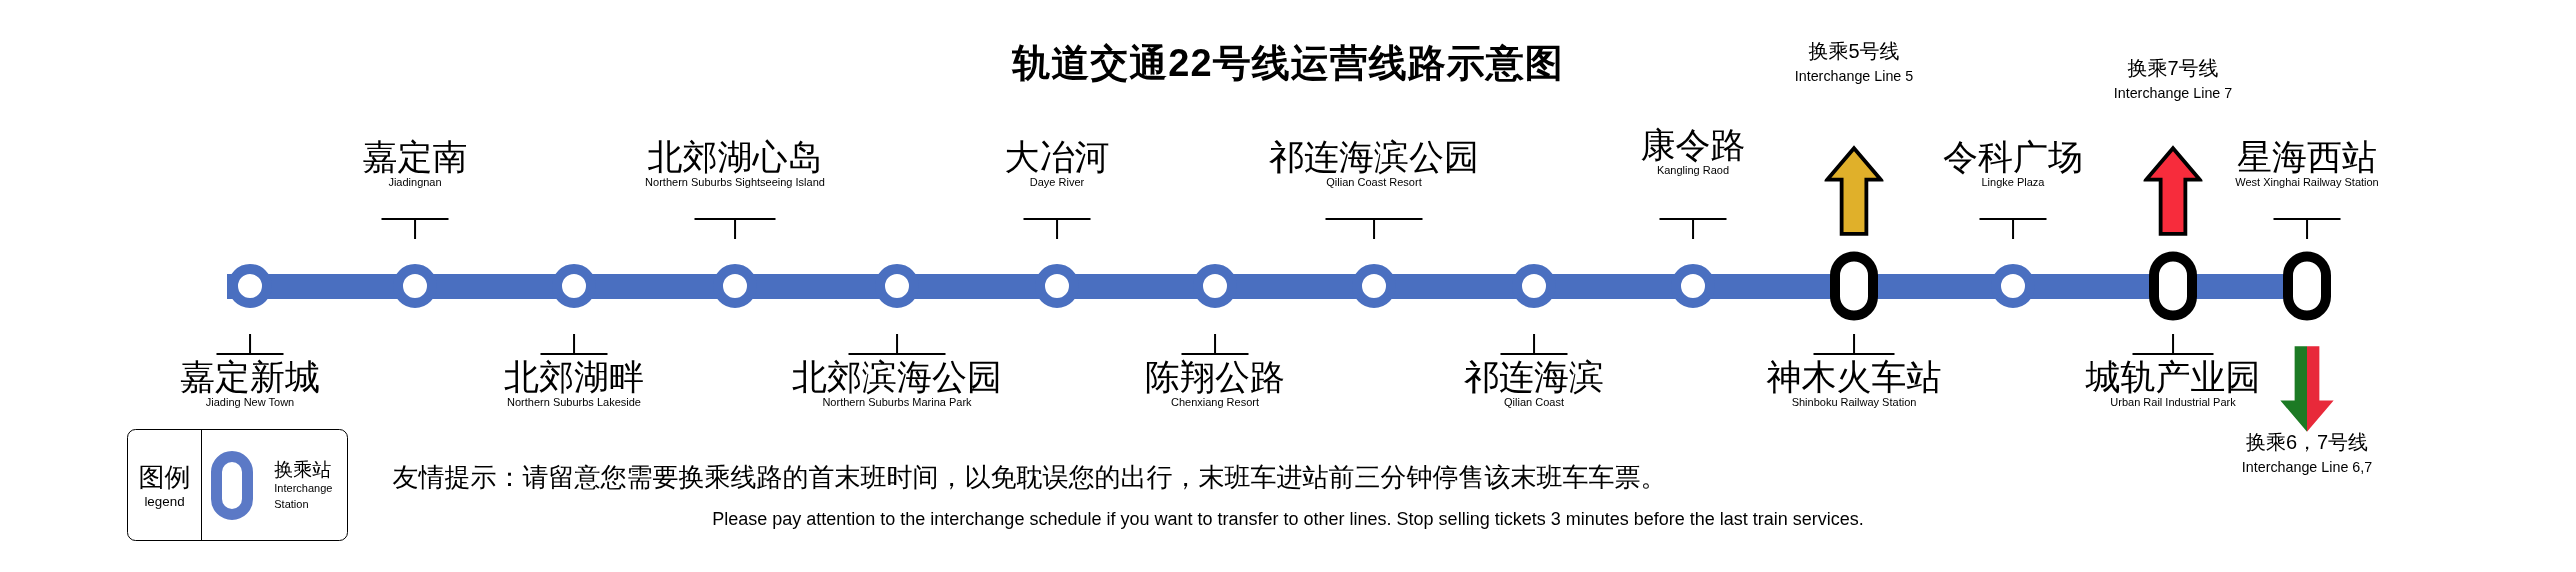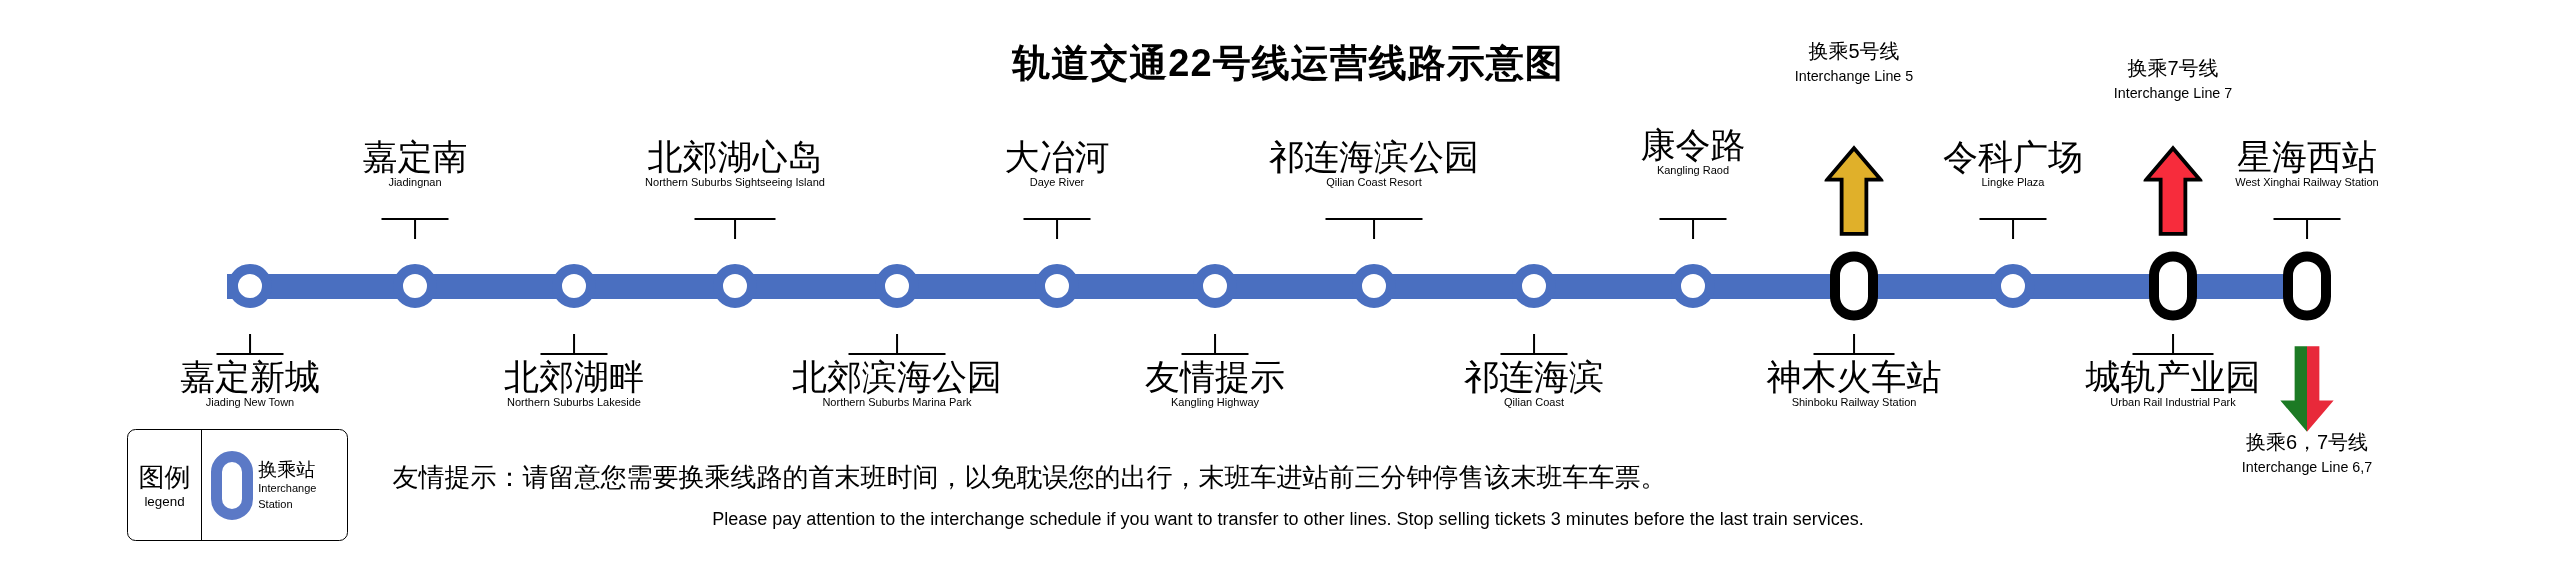--- a/index.html
+++ b/index.html
@@ -62,21 +62,21 @@
     position:absolute;left:127px;top:429px;width:221px;height:112px;
     border:1.9px solid #000;border-radius:8.6px;background:#fff;box-sizing:border-box;
     display:flex;align-items:stretch;
   }
   .legend-left{
     width:74px;border-right:1.9px solid #000;box-sizing:border-box;
     display:flex;flex-direction:column;align-items:center;justify-content:center;padding-top:3.8px;
   }
   .legend-left .cn{font-size:26px;line-height:28px;font-weight:normal;color:#000;text-align:center;}
   .legend-left .en{font-size:13.4px;line-height:17px;color:#000;margin-top:1.9px;}
-  .legend-right{flex:1;display:flex;align-items:center;padding-left:8.6px;}
+  .legend-right{flex:1;display:flex;align-items:center;padding-left:8.6px;gap:16px;}
   .legend-sym{
     width:42px;height:69px;border-radius:21px;
     border:11.4px solid #5b79c6;background:#fff;box-sizing:border-box;flex:none;
   }
   .legend-txt{margin-left:5.7px;color:#000;}
   .legend-txt .cn{font-size:19px;line-height:23px;}
   .legend-txt .en{font-size:11px;line-height:15.3px;}
 
   
   .notice-cn{
@@ -136,22 +136,22 @@
       <div class="stn" style="left: 1057px; top: 286px;"></div>
       <div class="tick tick-up" style="left: 1057px;"></div>
       <div class="lbl lbl-up" style="left: 1057px; top: 141px;">
         <div class="cn">大冶河</div>
         <div class="en">Daye River</div>
       </div>
       <div class="rule rule-up" style="left: 1057px; width: 67px; top: 218px;"></div>
       <div class="stn" style="left: 1215px; top: 286px;"></div>
       <div class="tick tick-dn" style="left: 1215px;"></div>
       <div class="lbl lbl-dn" style="left: 1215px; top: 361px;">
-        <div class="cn">友情提示</div>
-        <div class="en">Kangling Highway</div>
+        <div class="cn">陈翔公路</div>
+        <div class="en">Chenxiang Resort</div>
       </div>
       <div class="rule rule-dn" style="left: 1215px; width: 67px; top: 353px;"></div>
       <div class="stn" style="left: 1374px; top: 286px;"></div>
       <div class="tick tick-up" style="left: 1374px;"></div>
       <div class="lbl lbl-up" style="left: 1374px; top: 141px;">
         <div class="cn">祁连海滨公园</div>
         <div class="en">Qilian Coast Resort</div>
       </div>
       <div class="rule rule-up" style="left: 1374px; width: 97px; top: 218px;"></div>
       <div class="stn" style="left: 1534px; top: 286px;"></div>

